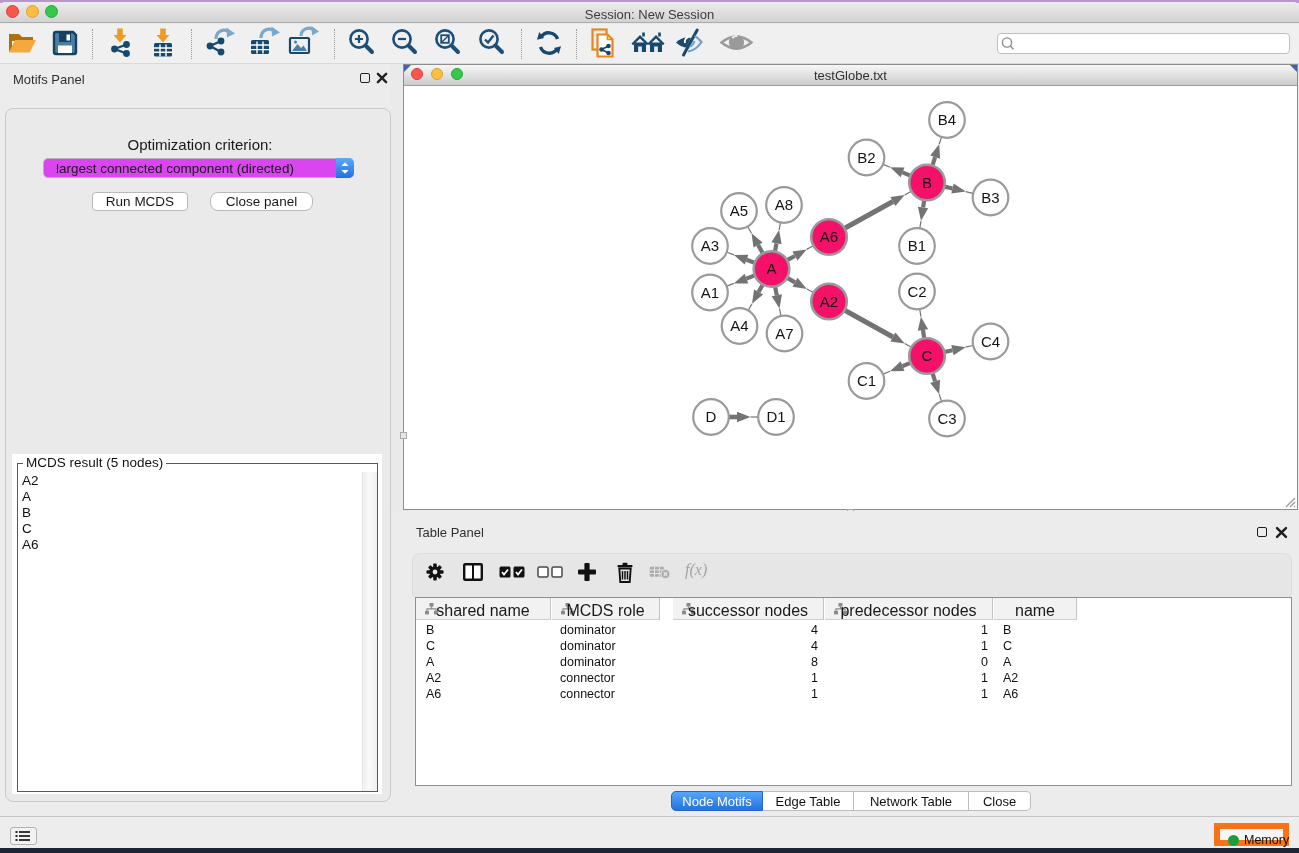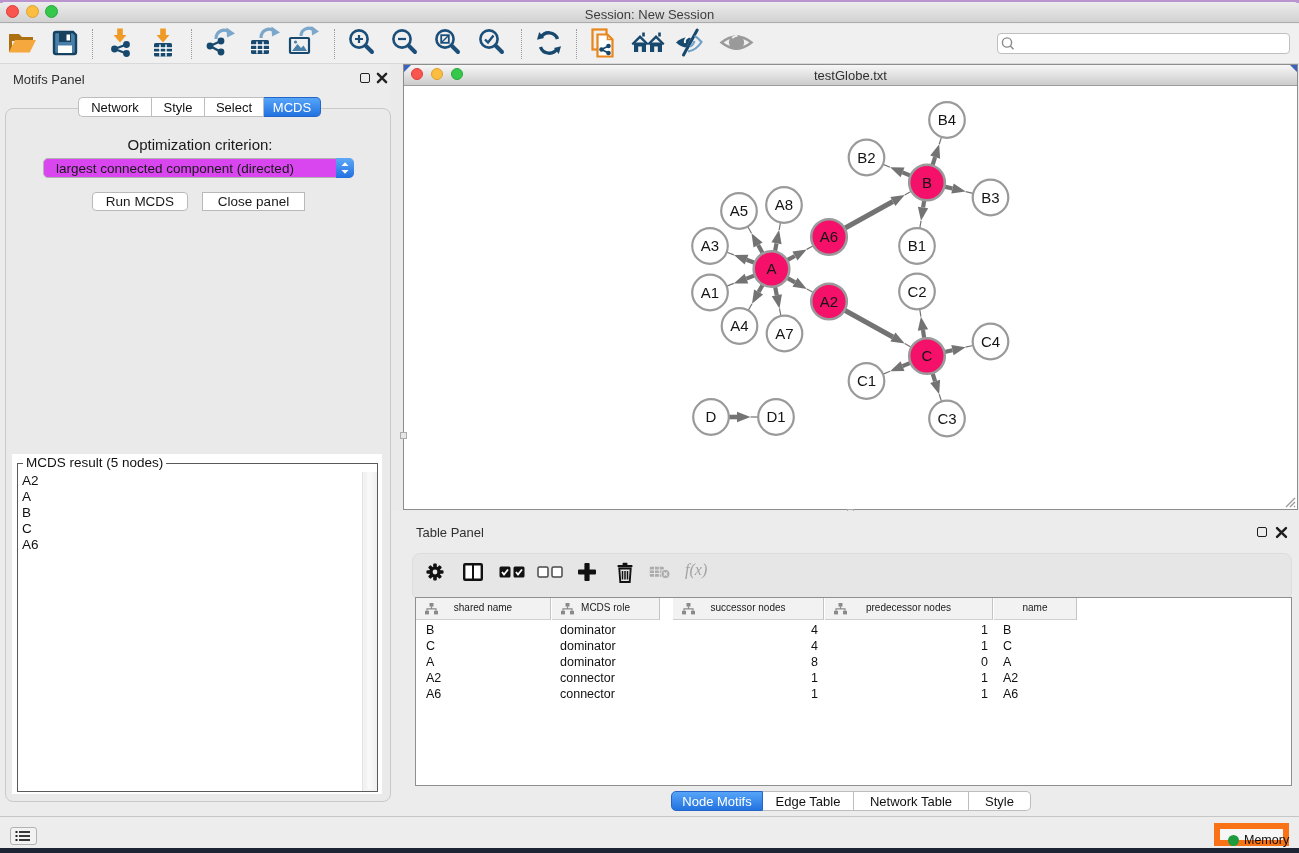--- a/index.html
+++ b/index.html
@@ -166,40 +166,34 @@
 <div class="abs" style="left:0;top:64px;width:391px;height:752px;background:#ECECEC">
   <div class="abs ttl" style="left:13px;top:8px">Motifs Panel</div>
 
   <div class="abs" style="left:360px;top:9px;width:10px;height:10px;border:1.6px solid #222;border-radius:2px"></div>
   <svg class="abs" style="left:376px;top:8px" width="12" height="12" viewBox="0 0 14 14">
       <path d="M2.2 2.2 L11.8 11.8 M11.8 2.2 L2.2 11.8" stroke="#222" stroke-width="2.8" stroke-linecap="round"></path>
     </svg>
 
   <div class="abs" style="left:5px;top:44px;width:386px;height:694px;background:#EAEAEA;border:1px solid #C9C9C9;border-radius:8px"></div>
 
-  <div class="abs" style="left:78px;top:33px;height:20px;display:flex;font-size:13px">
-    <div style="width:73px;background:#FFFFFF;border:1px solid #BDBDBD;border-right:none;border-radius:5px 0 0 5px;text-align:center;line-height:19px;color:#111">Network</div>
-    <div style="width:53px;background:#FFFFFF;border:1px solid #BDBDBD;border-right:none;text-align:center;line-height:19px;color:#111">Style</div>
-    <div style="width:60px;background:#FFFFFF;border:1px solid #BDBDBD;text-align:center;line-height:19px;color:#111">Select</div>
-    <div style="width:57px;background:linear-gradient(#57A5F8,#2272E0);border:1px solid #2565C8;border-left:none;border-radius:0 5px 5px 0;text-align:center;line-height:19px;color:#fff">MCDS</div>
-  </div>
 
   <div class="abs" style="left:0;top:72px;width:400px;text-align:center;font-size:15px;color:#191919">Optimization criterion:</div>
 
   <div class="abs" style="left:43px;top:94px;width:311px;height:20px;background:#d946ef;border:1px solid #B3B3B3;border-radius:5px">
     <div class="abs" style="left:12px;top:2px;font-size:13.5px;color:#191919">largest connected component (directed)</div>
     <div class="abs" style="right:-1px;top:-1px;width:18px;height:20px;background:linear-gradient(#5FA9F7,#2070E2);border-radius:0 5px 5px 0">
       <svg width="18" height="20" viewBox="0 0 18 20">
           <path d="M5.5 8 L9 4.2 L12.5 8 Z M5.5 12 L9 15.8 L12.5 12 Z" fill="#fff"></path>
         </svg>
     </div>
   </div>
 
   <div class="abs" style="left:92px;top:128px;width:96px;height:19px;background:#fff;border:1px solid #B9B9B9;border-radius:4px;text-align:center;line-height:18px;font-size:13.5px;color:#191919">Run MCDS</div>
-  <div class="abs" style="left:202px;top:128px;width:103px;height:19px;background:#fff;border:1px solid #B9B9B9;border-radius:0;text-align:center;line-height:18px;font-size:13.5px;color:#191919">Close panel</div>
+  <div class="abs" style="left:210px;top:128px;width:103px;height:19px;background:#fff;border:1px solid #B9B9B9;border-radius:8px;text-align:center;line-height:18px;font-size:13.5px;color:#191919">Close panel</div>
 
   <div class="abs" style="left:12px;top:390px;width:370px;height:340px;background:#fff"></div>
 
   <div class="abs" style="left:17px;top:399px;width:361px;height:329px;border:1px solid #5a5a5a"></div>
   <div class="abs" style="left:23px;top:391px;background:#fff;padding:0 3px;font-size:13.5px;color:#111;line-height:15px">MCDS result (5 nodes)</div>
 
   <div class="abs" style="left:19px;top:409px;width:342px;height:318px;background:#fff;font-size:13.5px;color:#111;line-height:16px;padding-left:3px">A2<br>A<br>B<br>C<br>A6</div>
 
   <div class="abs" style="left:362px;top:408px;width:15px;height:319px;background:#F4F4F4;border-left:1px solid #E2E2E2">
     <div class="abs" style="left:1px;top:0;width:13px;height:317px;background:linear-gradient(90deg,#EFEFEF,#FAFAFA 40%,#EFEFEF)"></div>
@@ -389,21 +383,21 @@
     <rect x="0.8" y="0.8" width="14" height="10" rx="1" fill="#ABABAB"></rect>
     <path d="M0.8 4 h14 M0.8 7.5 h14 M5.5 1 v10 M10.3 1 v10" stroke="#E6E6E6" stroke-width="1"></path>
     <circle cx="16.5" cy="8" r="4.5" fill="#ABABAB" stroke="#E6E6E6" stroke-width="1"></circle>
     <path d="M14.8 6.3 L18.2 9.7 M18.2 6.3 L14.8 9.7" stroke="#E6E6E6" stroke-width="1.3"></path>
   </svg>
 
   <div class="abs" style="left:294px;top:50px;font-family:'Liberation Serif',serif;font-style:italic;font-size:16px;color:#A3A3A3">f(x)</div>
 
   <div class="abs" style="left:24px;top:86px;width:877px;height:189px;background:#fff;border:1px solid #8F8F8F">
     <style>
-      .hcell{position:absolute;top:0;height:22px;background:#F2F2F2;border-right:1px solid #C4C4C4;border-bottom:1px solid #CFCFCF;font-size:10px;color:#1a1a1a}
+      .hcell{position:absolute;top:0;height:22px;background:#F2F2F2;border-right:1px solid #C4C4C4;border-bottom:1px solid #CFCFCF;font-size:16px;color:#1a1a1a}
       .hlbl{position:absolute;left:0;right:0;top:4px;text-align:center}
       .hico2{position:absolute;left:9px;top:5px}
       .trow{position:absolute;height:16px;font-size:12.5px;color:#111}
       .tc{position:absolute;top:0;height:16px;line-height:16px}
       .num{text-align:right}
     </style>
     <div class="hcell" style="left:0px;width:135px">
         <svg class="hico2" width="13" height="12" viewBox="0 0 13 12">
           <g fill="#8A8A8A">
             <rect x="4.5" y="0" width="4" height="3.6"></rect>
@@ -485,21 +479,21 @@
         <span class="tc num" style="left:409px;width:163px">1</span>
         <span class="tc" style="left:587px">A6</span>
       </div>
 
   </div>
 
   <div class="abs" style="left:280px;top:280px;height:20px;display:flex;font-size:13px">
     <div style="width:92px;background:linear-gradient(#57A5F8,#2272E0);border:1px solid #2565C8;border-radius:5px 0 0 5px;text-align:center;line-height:19px;color:#fff">Node Motifs</div>
     <div style="width:91px;background:#FFFFFF;border:1px solid #BDBDBD;border-left:none;text-align:center;line-height:19px;color:#111">Edge Table</div>
     <div style="width:115px;background:#FFFFFF;border:1px solid #BDBDBD;border-left:none;text-align:center;line-height:19px;color:#111">Network Table</div>
-    <div style="width:62px;background:#FFFFFF;border:1px solid #BDBDBD;border-left:none;border-radius:0 5px 5px 0;text-align:center;line-height:19px;color:#111">Style</div>
+    <div style="width:62px;background:#FFFFFF;border:1px solid #BDBDBD;border-left:none;border-radius:0 5px 5px 0;text-align:center;line-height:19px;color:#111">Close</div>
   </div>
 </div>
 
 <div class="abs" style="left:0;top:816px;width:1299px;height:32px;background:#EDEDED;border-top:1px solid #C6C6C6">
   <div class="abs" style="left:10px;top:10px;width:27px;height:18px;background:#F2F2F2;border:1px solid #B2B2B2;border-radius:3px">
     <svg width="25" height="16" viewBox="0 0 25 16">
         <g stroke="#222" stroke-width="1.8">
           <line x1="8" y1="4" x2="19" y2="4"></line>
           <line x1="8" y1="8" x2="19" y2="8"></line>
           <line x1="8" y1="12" x2="19" y2="12"></line>

